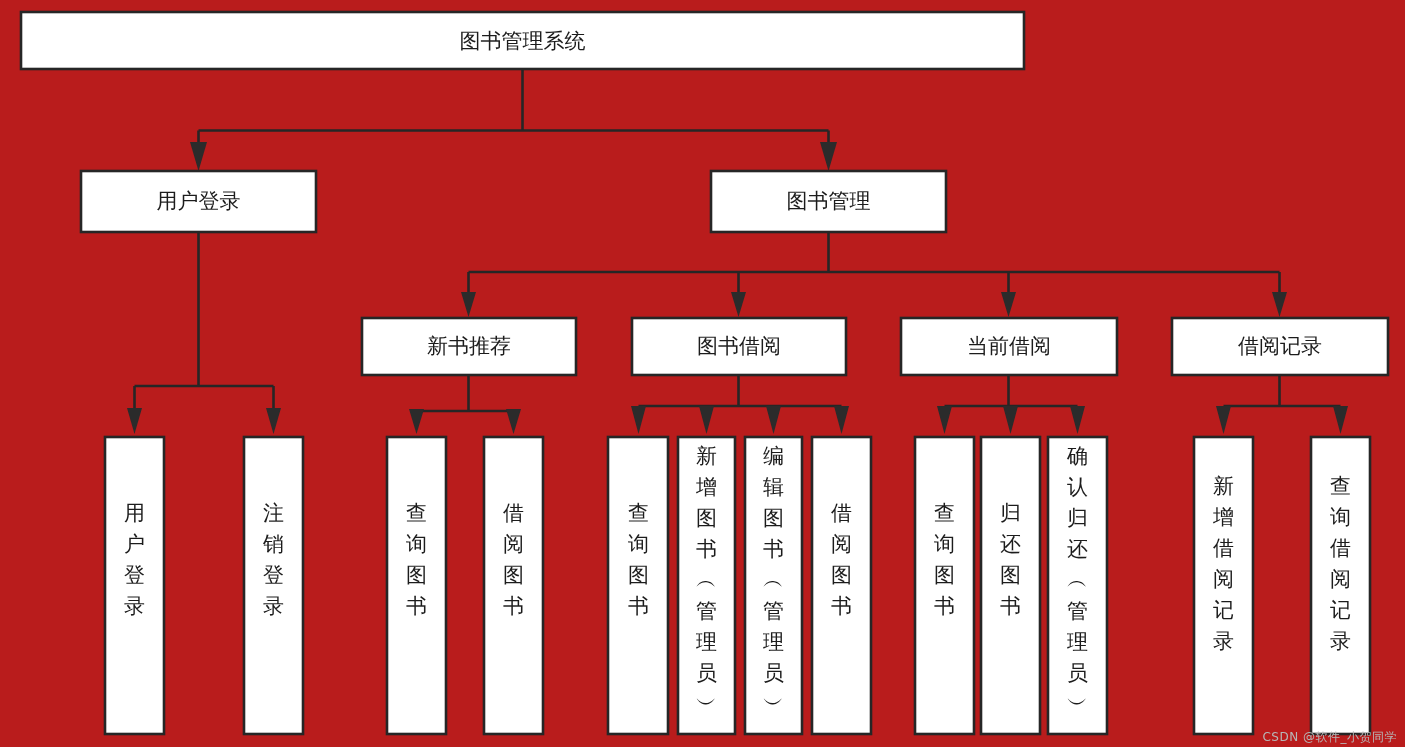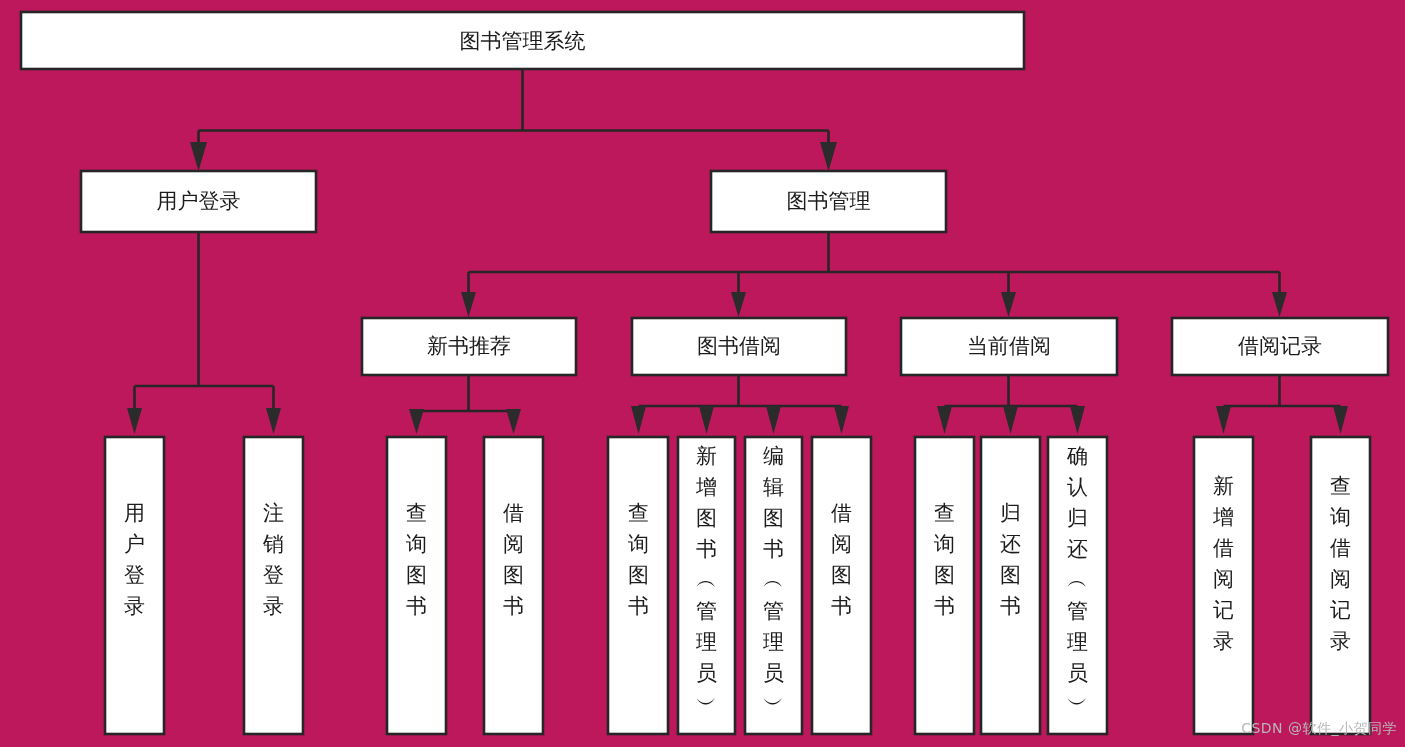--- a/index.html
+++ b/index.html
@@ -10,21 +10,21 @@
   body {
     width: 1405px;
     height: 747px;
     overflow: hidden;
     font-family: "DejaVu Sans", "Liberation Sans", sans-serif;
   }
   #diagram-root {
     position: relative;
     width: 1405px;
     height: 747px;
-    background: #be185d;
+    background: #b91c1c;
   }
   svg.diagram-canvas {
     position: absolute;
     left: 0;
     top: 0;
     width: 1405px;
     height: 747px;
     display: block;
   }
   .node-box {
@@ -51,23 +51,23 @@
   }
   .node-label-v {
     fill: #1c1c1c;
     font-family: "DejaVu Sans", "Liberation Sans", sans-serif;
     font-size: 21px;
     text-anchor: middle;
   }
   .watermark-text {
     position: absolute;
     right: 8px;
-    bottom: 9px;
-    font-family: "DejaVu Sans", "Liberation Sans", sans-serif;
-    font-size: 14px;
+    bottom: 1px;
+    font-family: "DejaVu Sans", "Liberation Sans", sans-serif;
+    font-size: 12px;
     color: #b7b7b7;
     letter-spacing: 0.5px;
     white-space: nowrap;
     user-select: none;
   }
 </style>
 </head>
 <body>
 
 <div id="diagram-root">

